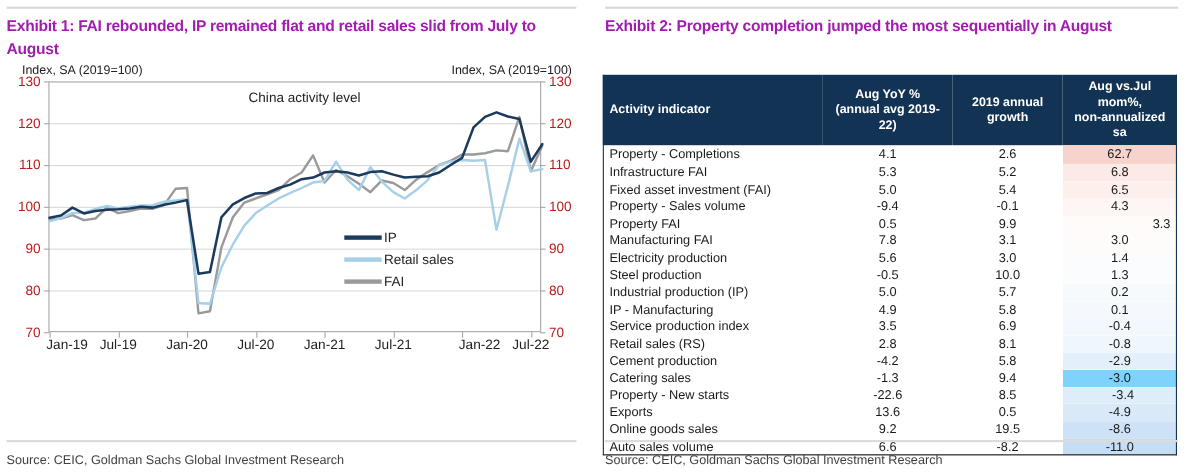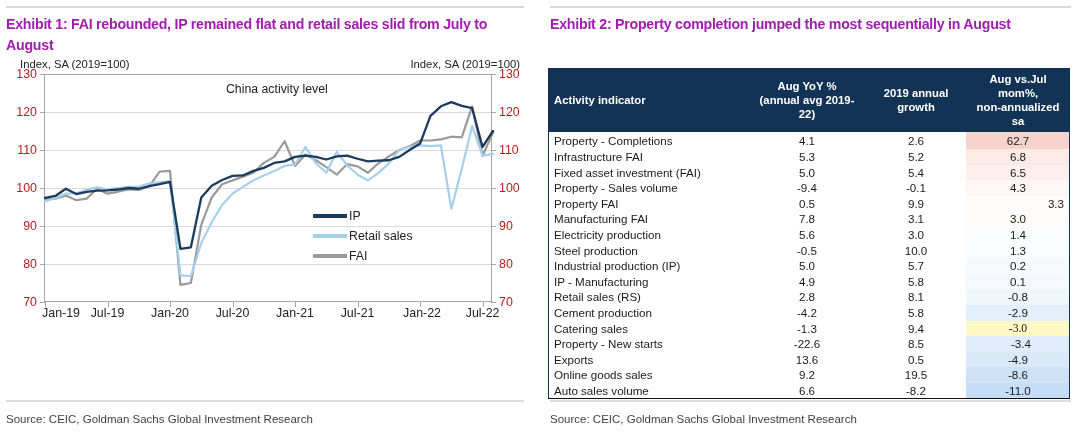--- a/index.html
+++ b/index.html
@@ -250,21 +250,21 @@
           <div class="xlab" style="left: 62.5116px;">Jul-19</div>
           <div class="xtick" style="left: 125.023px;"></div>
           <div class="xlab" style="left: 125.023px;">Jan-20</div>
           <div class="xtick" style="left: 187.535px;"></div>
           <div class="xlab" style="left: 187.535px;">Jul-20</div>
           <div class="xtick" style="left: 250.047px;"></div>
           <div class="xlab" style="left: 250.047px;">Jan-21</div>
           <div class="xtick" style="left: 312.558px;"></div>
           <div class="xlab" style="left: 312.558px;">Jul-21</div>
           <div class="xtick" style="left: 375.07px;"></div>
-          <div class="xlab" style="left: 377px;">Jan-22</div>
+          <div class="xlab" style="left: 391px;">Jan-22</div>
           <div class="xtick" style="left: 437.581px;"></div>
           <div class="xlab" style="left: 437.581px;">Jul-22</div>
           <svg class="lines" width="448" height="228">
             <polyline points="0.00,125.40 10.42,124.64 20.84,121.60 31.26,126.16 41.67,124.64 52.09,114.76 62.51,119.70 72.93,117.80 83.35,115.52 93.77,115.90 104.19,112.48 114.60,97.66 125.02,96.90 135.44,210.90 145.86,209.00 156.28,150.86 166.70,123.50 177.12,110.20 187.53,106.40 197.95,102.60 208.37,98.80 218.79,88.92 229.21,82.84 239.63,67.26 250.05,91.96 260.47,80.56 270.88,86.26 281.30,93.10 291.72,100.70 302.14,90.06 312.56,92.34 322.98,98.80 333.40,89.30 343.81,82.46 354.23,76.00 364.65,72.20 375.07,66.50 385.49,66.50 395.91,65.36 406.33,62.70 416.74,63.46 427.16,32.30 437.58,81.70 448.00,58.52" fill="none" stroke="#9a9a9a" stroke-width="2.2" stroke-linejoin="round" stroke-linecap="round"></polyline>
             <polyline points="0.00,127.30 10.42,124.26 20.84,119.70 31.26,119.32 41.67,115.90 52.09,113.24 62.51,115.52 72.93,114.00 83.35,112.86 93.77,112.48 104.19,109.44 114.60,108.30 125.02,107.16 135.44,201.40 145.86,202.16 156.28,169.10 166.70,148.20 177.12,131.10 187.53,119.70 197.95,112.86 208.37,106.40 218.79,101.46 229.21,96.90 239.63,91.96 250.05,90.44 260.47,72.96 270.88,89.30 281.30,98.80 291.72,77.90 302.14,91.20 312.56,100.70 322.98,106.40 333.40,98.80 343.81,89.68 354.23,76.00 364.65,72.96 375.07,71.44 385.49,72.20 395.91,71.44 406.33,134.90 416.74,95.00 427.16,52.06 437.58,81.70 448.00,79.80" fill="none" stroke="#a6cfe8" stroke-width="2.2" stroke-linejoin="round" stroke-linecap="round"></polyline>
             <polyline points="0.00,123.88 10.42,121.98 20.84,114.76 31.26,120.08 41.67,117.80 52.09,116.66 62.51,116.28 72.93,115.52 83.35,114.00 93.77,114.76 104.19,112.10 114.60,110.20 125.02,107.92 135.44,174.80 145.86,173.28 156.28,123.50 166.70,111.72 177.12,106.02 187.53,101.84 197.95,101.46 208.37,96.90 218.79,93.86 229.21,88.92 239.63,87.40 250.05,82.84 260.47,81.70 270.88,82.84 281.30,85.50 291.72,82.46 302.14,81.70 312.56,84.74 322.98,87.40 333.40,86.64 343.81,86.26 354.23,82.84 364.65,76.00 375.07,69.54 385.49,41.80 395.91,32.30 406.33,28.12 416.74,31.92 427.16,34.20 437.58,72.96 448.00,57.00" fill="none" stroke="#1b3a5c" stroke-width="2.3" stroke-linejoin="round" stroke-linecap="round"></polyline>
           </svg>
         </div>
     </div>
 
@@ -341,36 +341,42 @@
               <td class="c2">5.7</td>
               <td class="c3" style="background: rgb(246, 250, 253);">0.2</td>
             </tr>
             <tr>
               <td class="c0">IP - Manufacturing</td>
               <td class="c1">4.9</td>
               <td class="c2">5.8</td>
               <td class="c3" style="background: rgb(245, 249, 253);">0.1</td>
             </tr>
             <tr>
+              <td class="c0">Service production index</td>
+              <td class="c1">3.5</td>
+              <td class="c2">6.9</td>
+              <td class="c3" style="background: rgb(242, 248, 253);">-0.4</td>
+            </tr>
+            <tr>
               <td class="c0">Retail sales (RS)</td>
               <td class="c1">2.8</td>
               <td class="c2">8.1</td>
               <td class="c3" style="background: rgb(239, 246, 252);">-0.8</td>
             </tr>
             <tr>
               <td class="c0">Cement production</td>
               <td class="c1">-4.2</td>
               <td class="c2">5.8</td>
               <td class="c3" style="background: rgb(227, 239, 250);">-2.9</td>
             </tr>
             <tr>
               <td class="c0">Catering sales</td>
               <td class="c1">-1.3</td>
               <td class="c2">9.4</td>
-              <td class="c3" style="background: #fef9c3; font-family: Liberation Serif, serif;">-3.0</td>
+              <td class="c3" style="background: #7dd3fc;">-3.0</td>
             </tr>
             <tr>
               <td class="c0">Property - New starts</td>
               <td class="c1">-22.6</td>
               <td class="c2">8.5</td>
               <td class="c3" style="background: rgb(223, 237, 250); padding-left: 12px;">-3.4</td>
             </tr>
             <tr>
               <td class="c0">Exports</td>
               <td class="c1">13.6</td>

